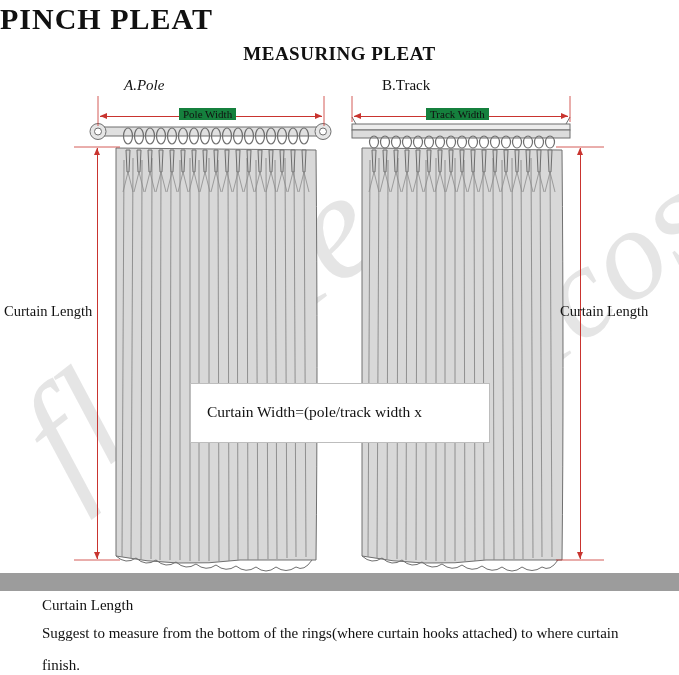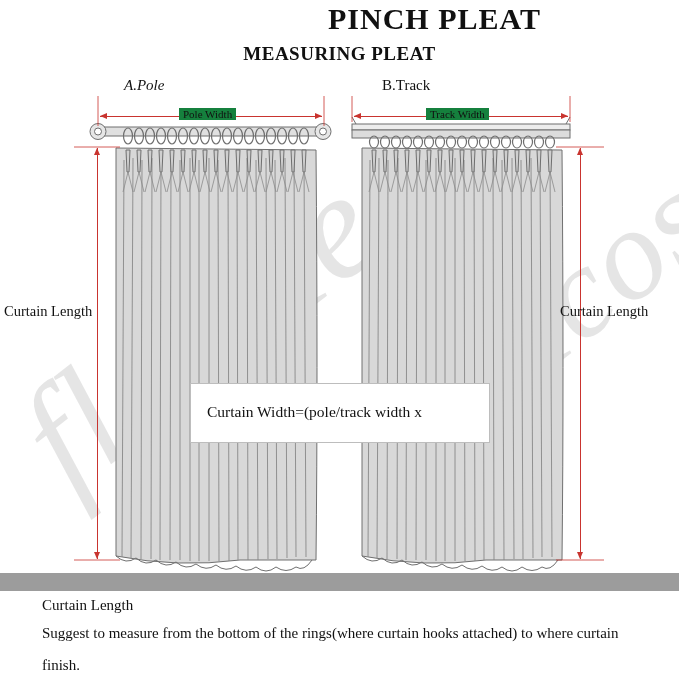--- a/index.html
+++ b/index.html
@@ -21,21 +21,21 @@
     height: 675px;
     background: #fff;
   }
 
   
   .title {
     position: absolute;
     top: 2px;
     left: 0;
     width: 541px;
-    text-align: right;
+    text-align: left;
     font-size: 30px;
     font-weight: bold;
     letter-spacing: 1px;
   }
   .subtitle {
     position: absolute;
     top: 43px;
     left: 0;
     width: 679px;
     text-align: center;

